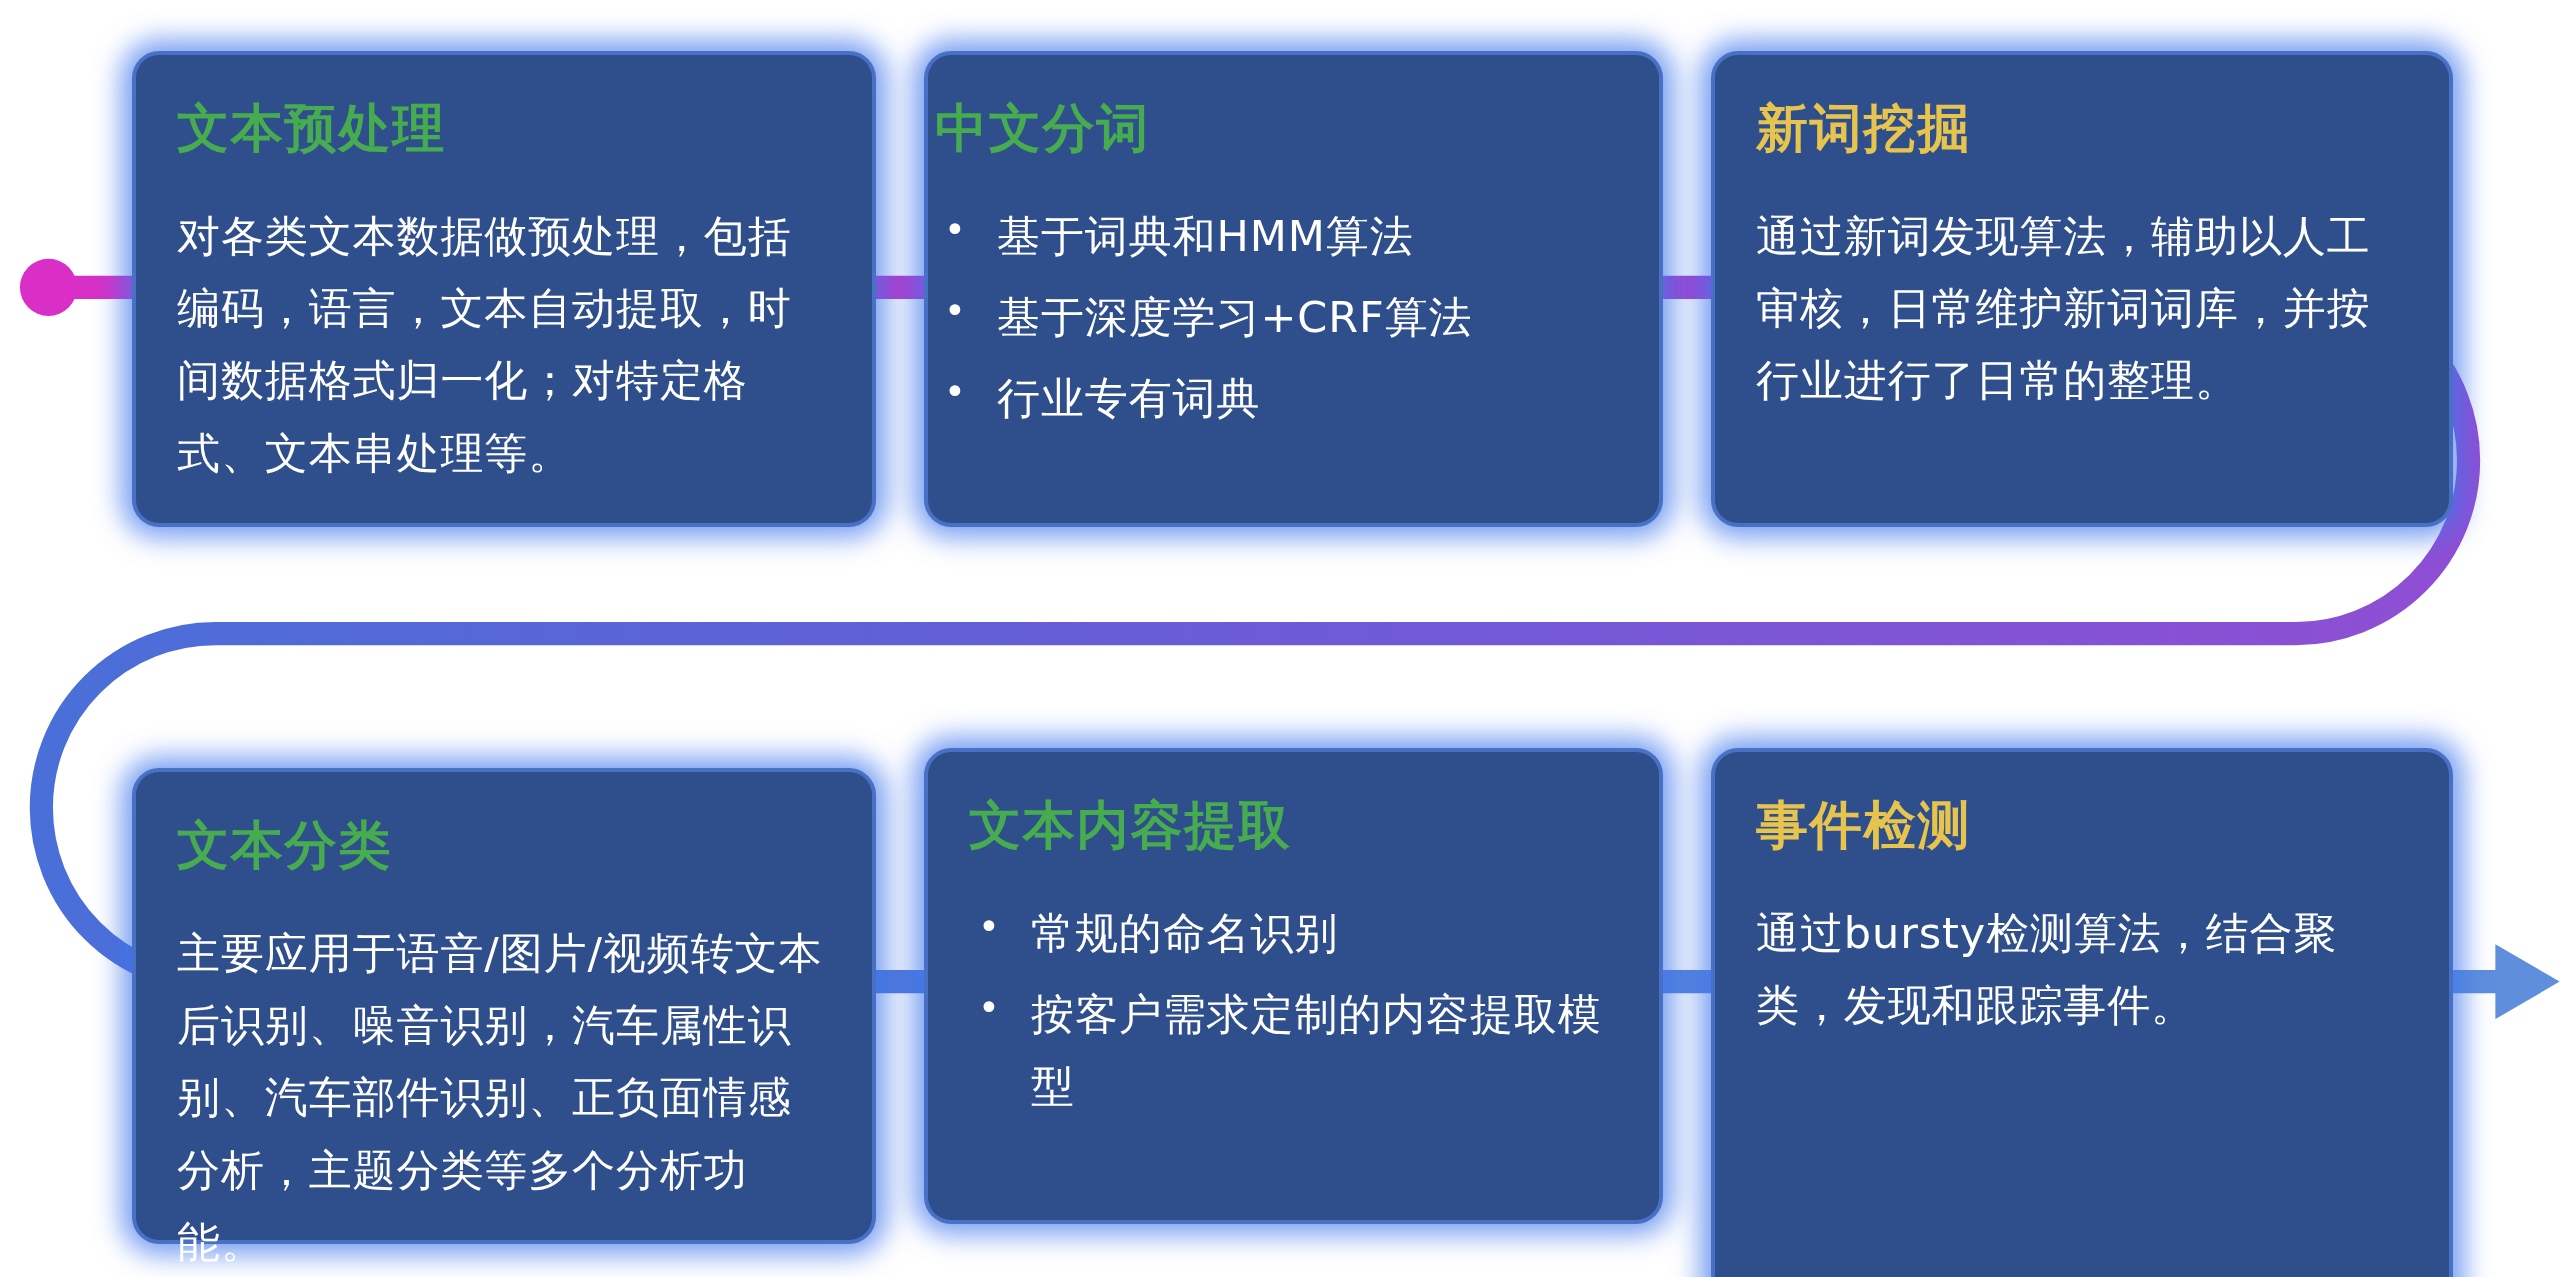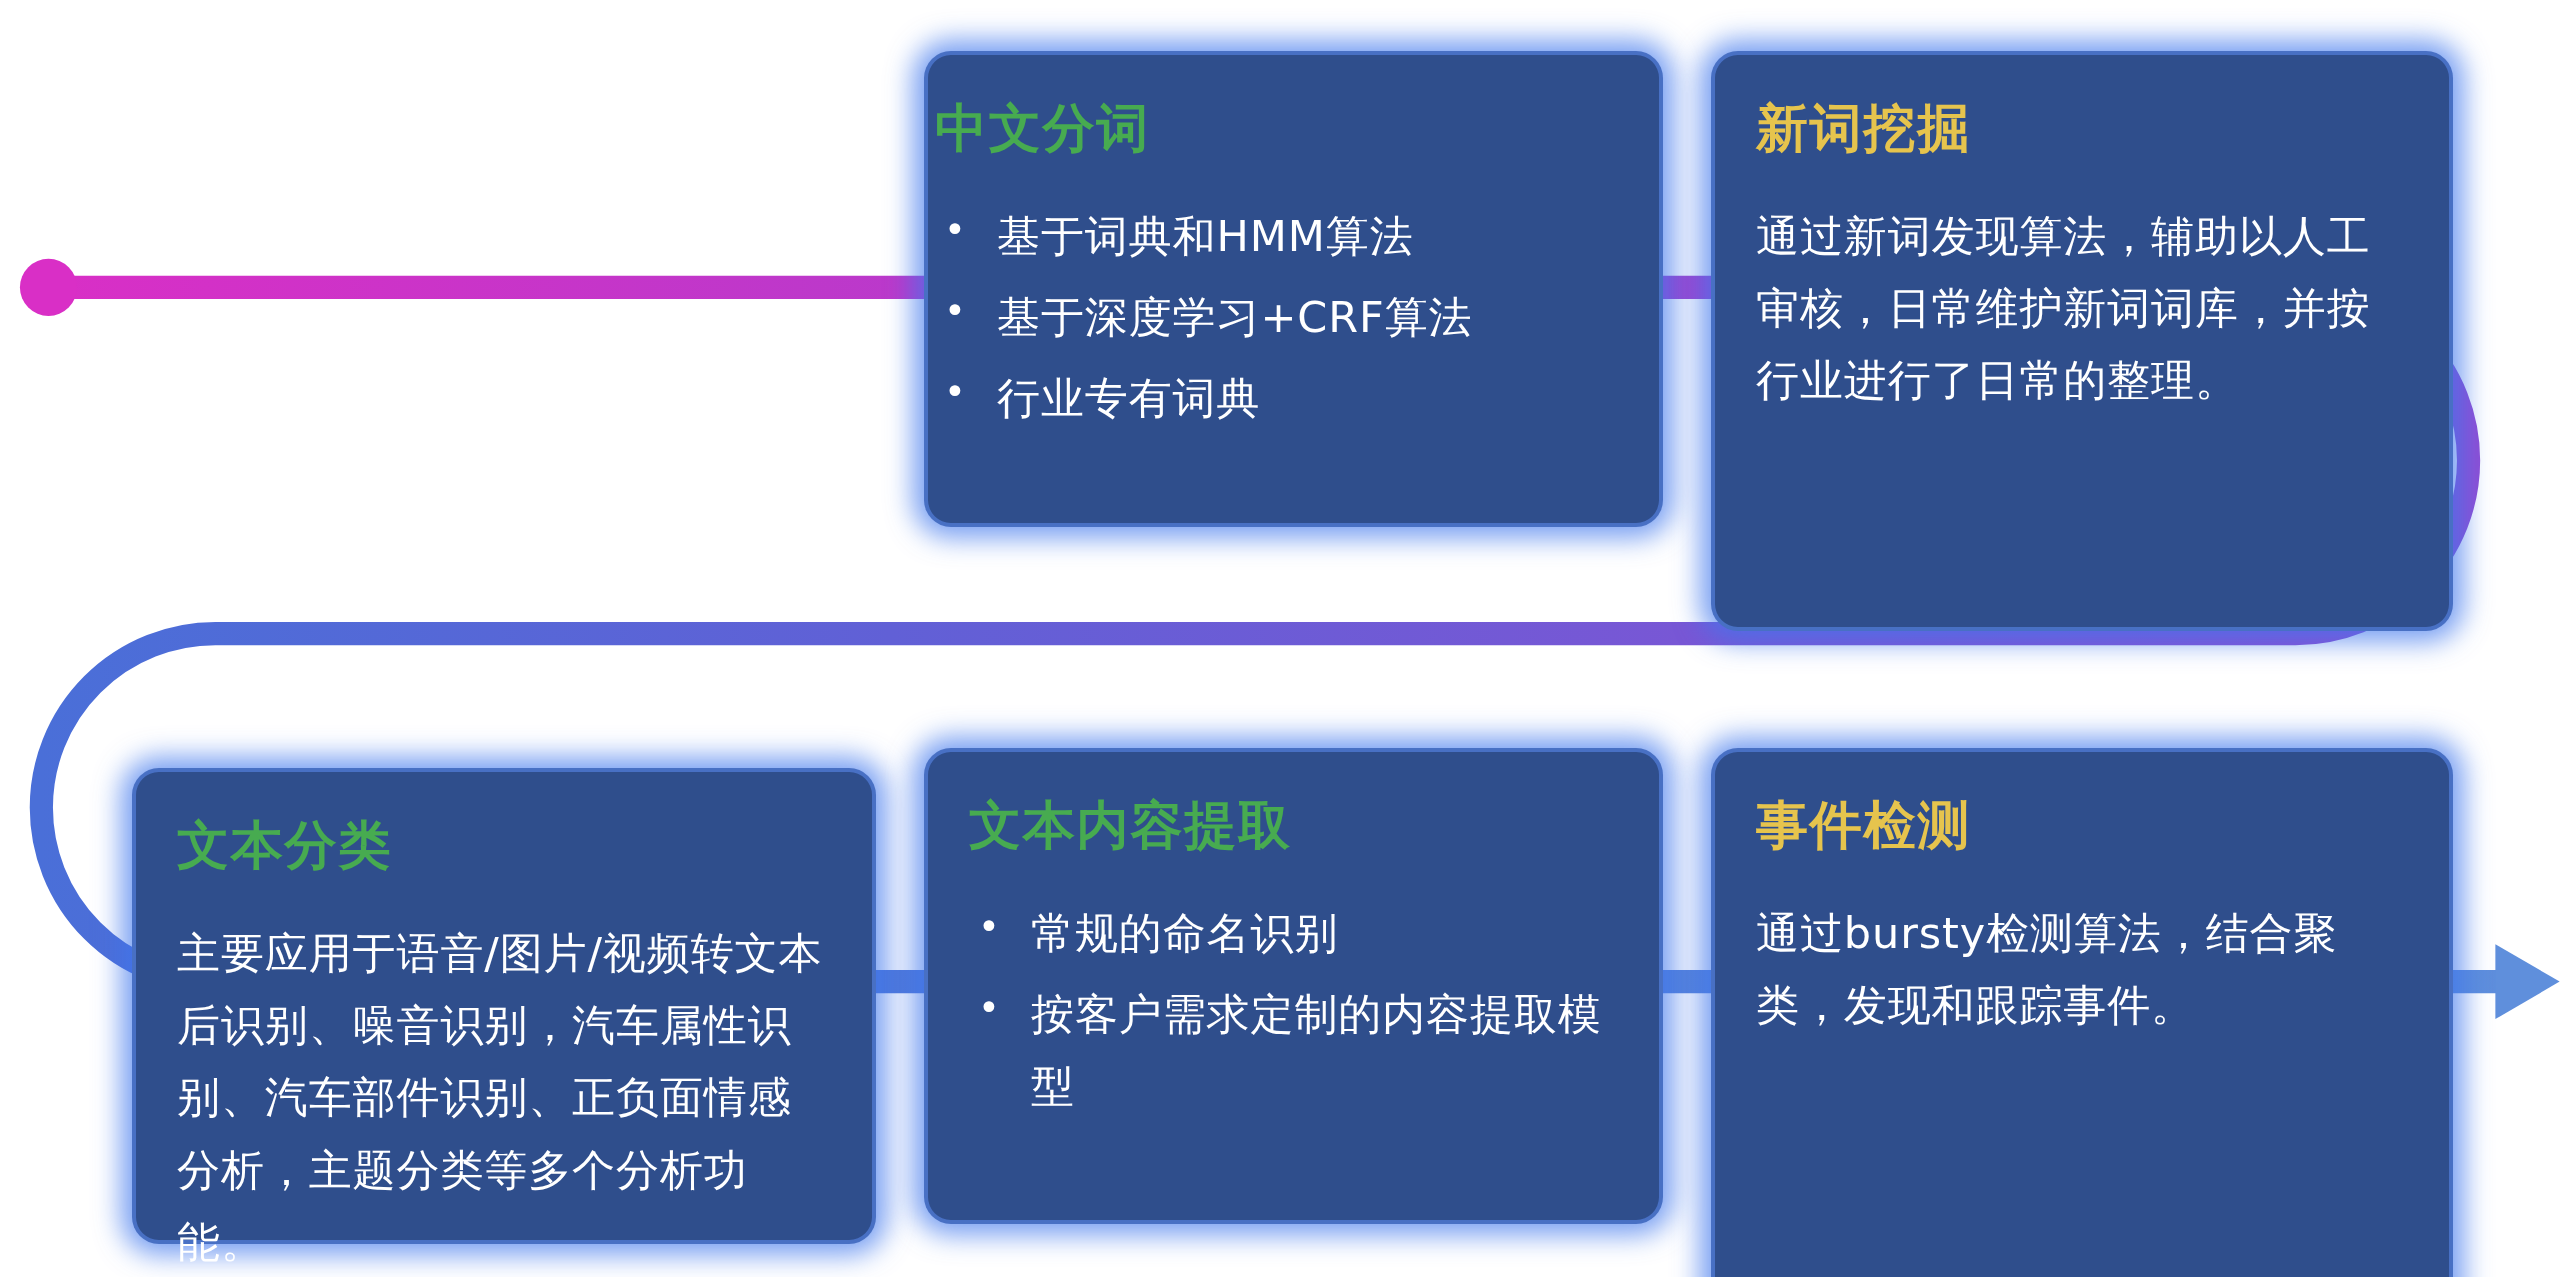--- a/index.html
+++ b/index.html
@@ -64,21 +64,21 @@
     content: "\2022";
     position: absolute;
     left: 9px;
     top: 0;
     color: #ffffff;
     font-size: 37px;
   }
   
   .card-1 { left: 132px;  top: 51px;  width: 744px; height: 476px; }
   .card-2 { left: 924px; top: 51px;  width: 739px; height: 476px; padding-left: 7px; }
-  .card-3 { left: 1711px; top: 51px;  width: 742px; height: 580px; }
+  .card-3 { left: 1711px; top: 51px;  width: 742px; height: 476px; }
   .card-4 { left: 132px;  top: 748px; width: 744px; height: 476px; margin-top: 20px; }
   .card-5 { left: 924px; top: 748px; width: 739px; height: 476px; }
   .card-6 { left: 1711px; top: 748px; width: 742px; height: 616px; }
 </style>
 </head>
 <body>
 
 <div class="stage">
 
   <svg class="flow-svg" width="2576" height="1277" viewBox="0 0 2886 1431">
@@ -103,20 +103,24 @@
 
     <path d="M 2572 322 A 194 194 0 0 1 2572 710 H 241 A 195 195 0 0 0 241 1100" fill="none" stroke="url(#gradMid)" stroke-width="26"></path>
 
     <path d="M 241 1100 H 2800" fill="none" stroke="url(#gradRow2)" stroke-width="26"></path>
 
     <circle cx="54" cy="322" r="32" fill="#d92fc6"></circle>
 
     <polygon points="2796,1058 2796,1142 2868,1100" fill="#5f8fdc"></polygon>
   </svg>
 
+  <div class="card card-1">
+    <h2 class="card-title title-green">文本预处理</h2>
+    <p class="card-body">对各类文本数据做预处理，包括编码，语言，文本自动提取，时间数据格式归一化；对特定格式、文本串处理等。</p>
+  </div>
 
   <div class="card card-2">
     <h2 class="card-title title-green">中文分词</h2>
     <ul class="card-bullets">
       <li>基于词典和HMM算法</li>
       <li>基于深度学习+CRF算法</li>
       <li>行业专有词典</li>
     </ul>
   </div>
 

